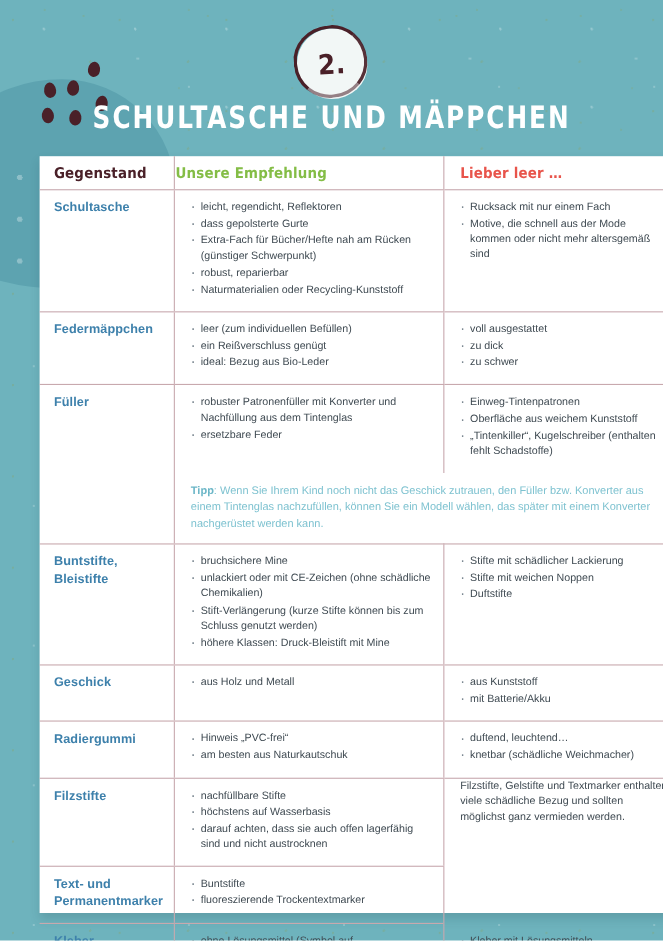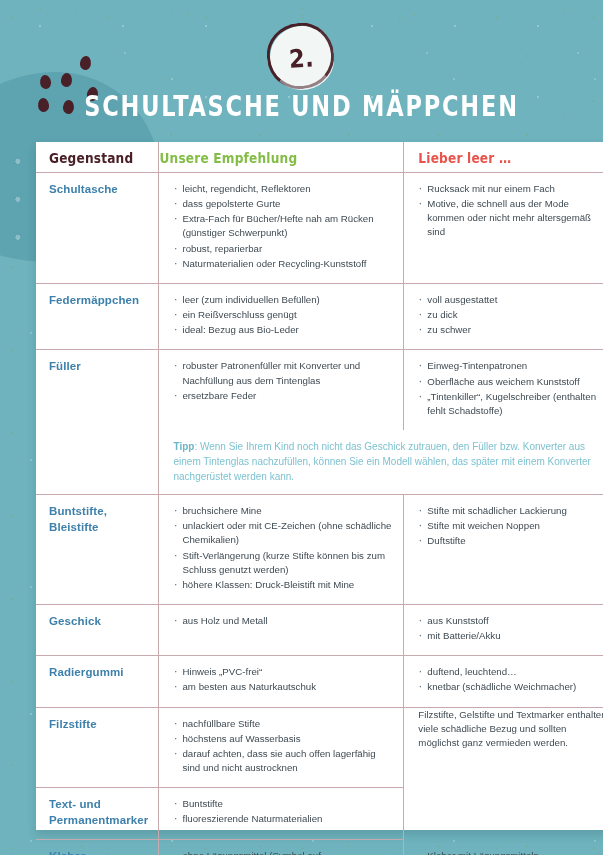--- a/index.html
+++ b/index.html
@@ -422,21 +422,21 @@
           </td>
         </tr>
         <tr class="row">
           <td class="c-item">Text- und Permanentmarker</td>
           <td class="c-good">
             <ul class="bl">
               <li>
                 <span class="cont">Buntstifte</span>
               </li>
               <li>
-                <span class="cont">fluoreszierende Naturmaterialien</span>
+                <span class="cont">fluoreszierende Trockentextmarker</span>
               </li>
             </ul>
           </td>
         </tr>
         <tr class="row">
           <td class="c-item">Kleber</td>
           <td class="c-good">
             <ul class="bl">
               <li>
                 <span class="cont">ohne Lösungsmittel (Symbol auf Feuergefährlichkeit fehlt)</span>

